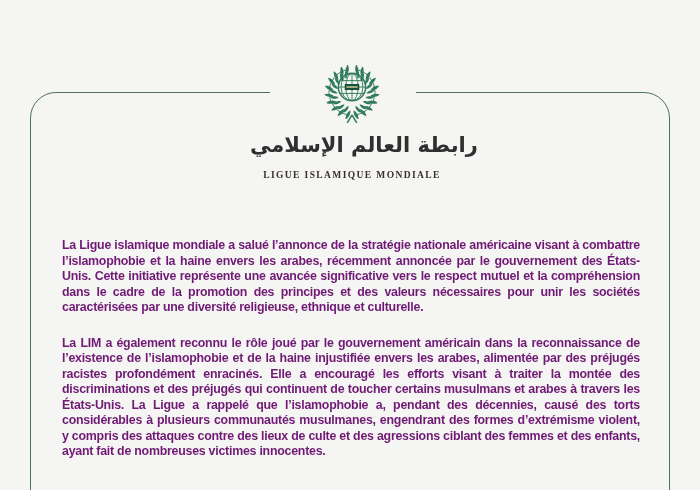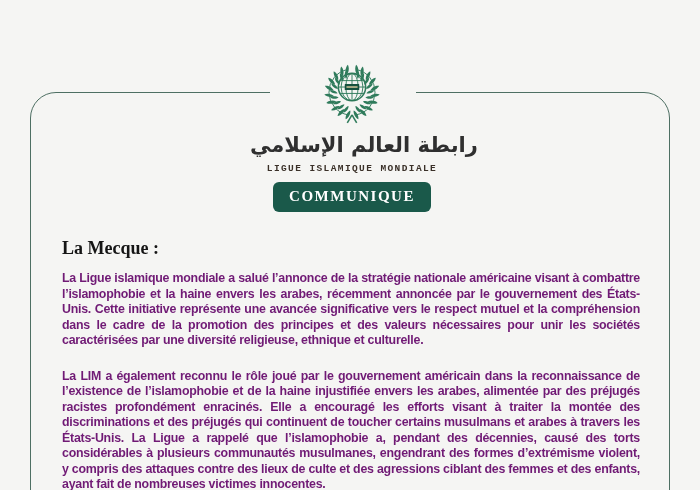--- a/index.html
+++ b/index.html
@@ -50,22 +50,22 @@
     margin-top: 2px;
     font-family: "DejaVu Sans", sans-serif;
     font-weight: bold;
     font-size: 21px;
     line-height: 30px;
     color: #2f2f2f;
     white-space: nowrap;
   }
 
   .org-name {
-    margin-top: 3px;
-    font-family: Liberation Mono, monospace;
+    margin-top: 10px;
+    font-family: Liberation Serif, serif;
     font-weight: bold;
     font-size: 9.5px;
     letter-spacing: 1.4px;
     color: #3a3028;
     white-space: nowrap;
   }
 
   .banner {
     display: inline-block;
     margin-top: 8px;
@@ -161,26 +161,22 @@
       <rect x="43.5" y="33.1" width="13" height="1.8" fill="#cfc49a"></rect>
 
       <use href="#branchL"></use>
       <use href="#branchL" transform="translate(100,0) scale(-1,1)"></use>
     </svg>
 
     <div class="arabic-title">رابطة العالم الإسلامي</div>
 
     <div class="org-name">LIGUE ISLAMIQUE MONDIALE</div>
 
-    <div>
-      <span class="banner">COMMUNIQUE</span>
-    </div>
   </div>
 
   <div class="content">
-    <h2 class="dateline">La Mecque :</h2>
 
     <p class="body-par">La Ligue islamique mondiale a salué l’annonce de la stratégie nationale américaine visant à combattre l’islamophobie et la haine envers les arabes, récemment annoncée par le gouvernement des États-Unis. Cette initiative représente une avancée significative vers le respect mutuel et la compréhension dans le cadre de la promotion des principes et des valeurs nécessaires pour unir les sociétés caractérisées par une diversité religieuse, ethnique et culturelle.</p>
 
     <p class="body-par">La LIM a également reconnu le rôle joué par le gouvernement américain dans la reconnaissance de l’existence de l’islamophobie et de la haine injustifiée envers les arabes, alimentée par des préjugés racistes profondément enracinés. Elle a encouragé les efforts visant à traiter la montée des discriminations et des préjugés qui continuent de toucher certains musulmans et arabes à travers les États-Unis. La Ligue a rappelé que l’islamophobie a, pendant des décennies, causé des torts considérables à plusieurs communautés musulmanes, engendrant des formes d’extrémisme violent, y compris des attaques contre des lieux de culte et des agressions ciblant des femmes et des enfants, ayant fait de nombreuses victimes innocentes.</p>
   </div>
 
 </div>
 
 </body></html>

